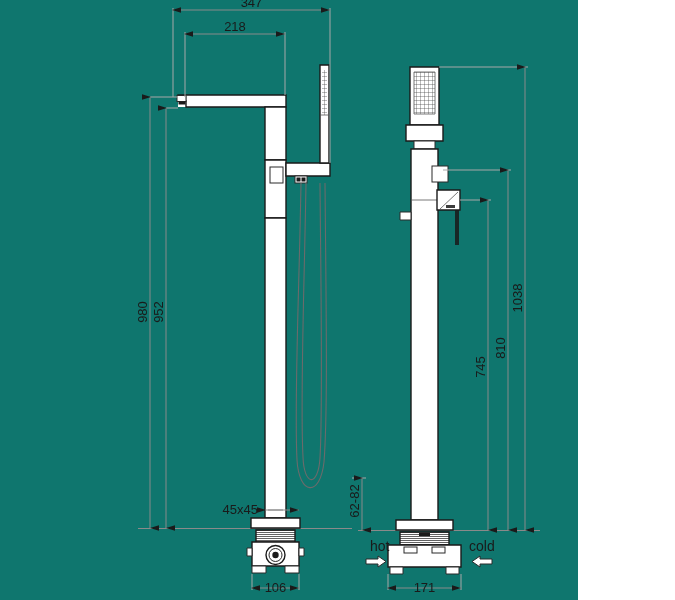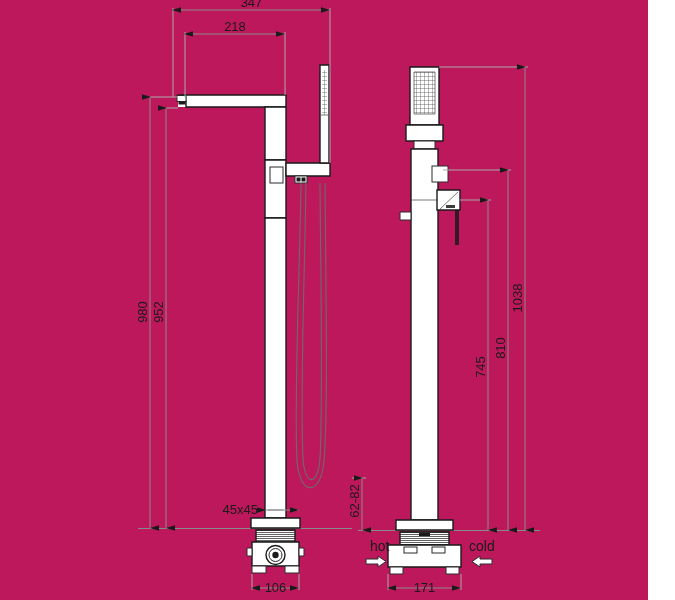--- a/index.html
+++ b/index.html
@@ -5,23 +5,23 @@
   html, body {
     margin: 0;
     padding: 0;
     background: #ffffff;
   }
   body {
     font-family: "Liberation Sans", sans-serif;
   }
   #drawing-root {
     position: relative;
-    width: 648px;
+    width: 578px;
     height: 600px;
-    background: #be185d;
+    background: #0f766e;
     overflow: hidden;
   }
   svg#tech-drawing {
     display: block;
     width: 675px;
     height: 600px;
   }
   .dim-text {
     font-family: "Liberation Sans", sans-serif;
     font-size: 13px;

